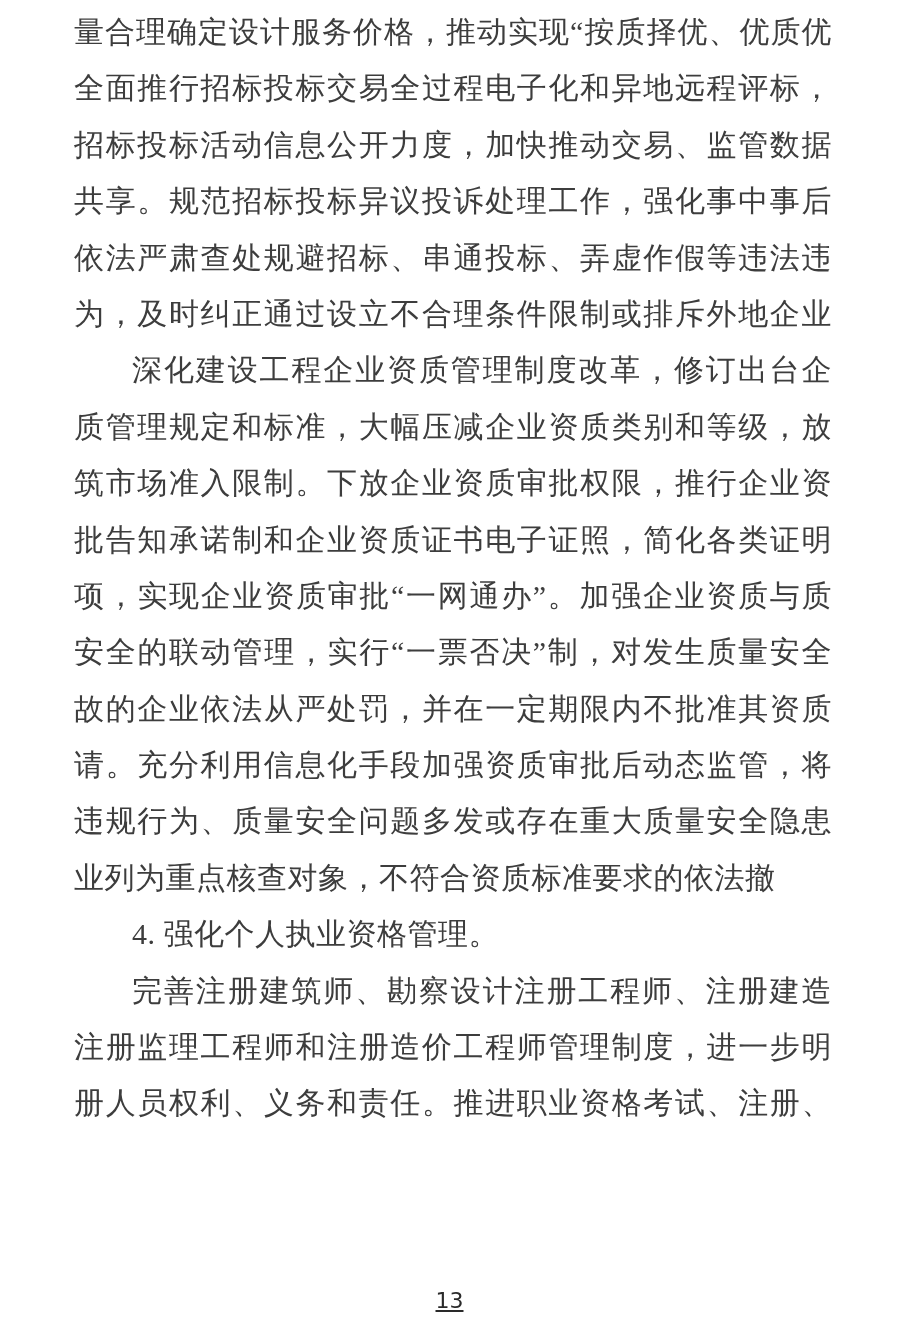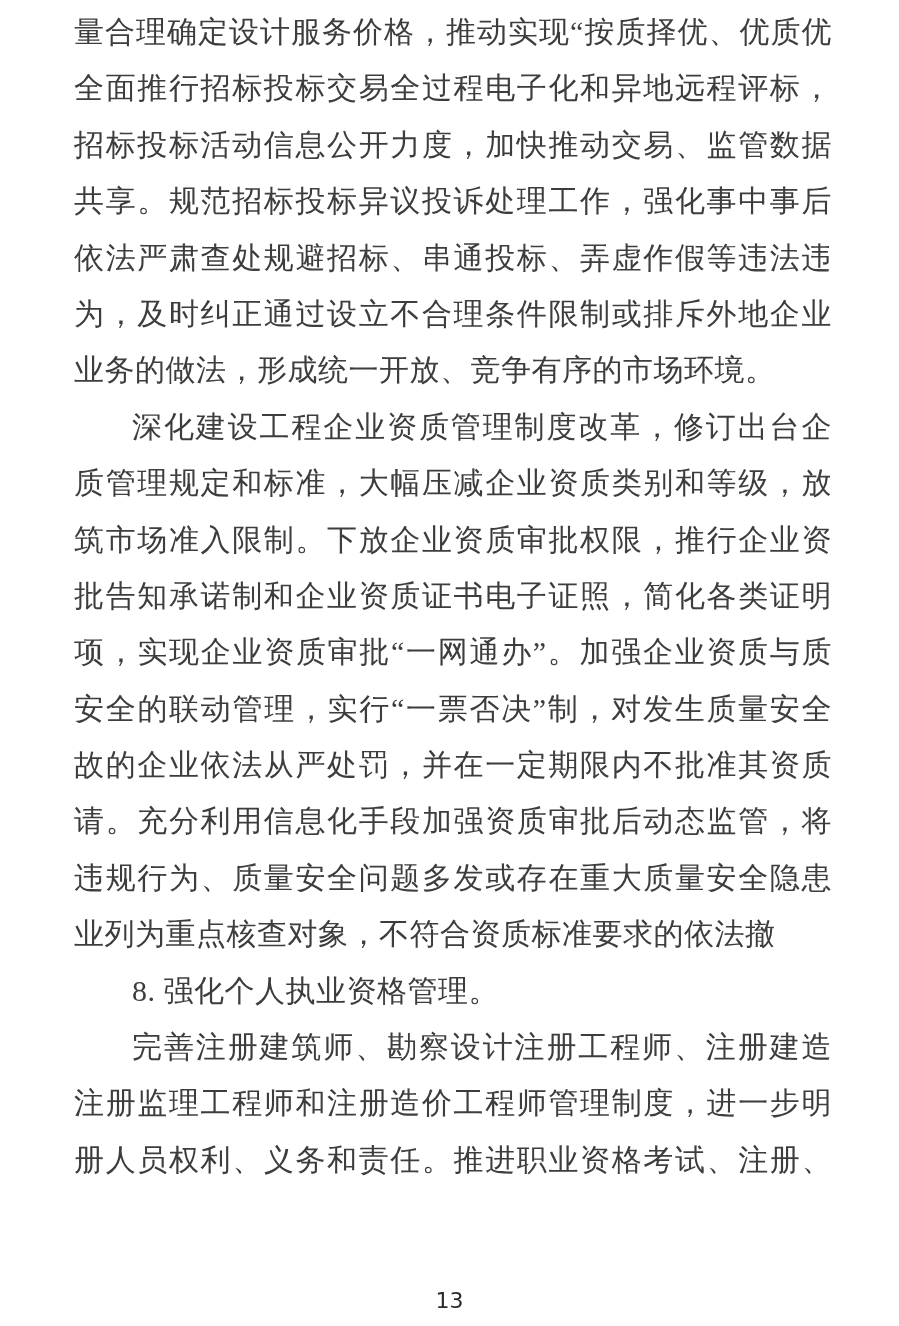--- a/index.html
+++ b/index.html
@@ -38,44 +38,44 @@
   }
   .page-number {
     position: absolute;
     left: 0;
     right: 0;
     top: 1288px;
     text-align: center;
     font-family: "DejaVu Sans", "Liberation Sans", sans-serif;
     font-size: 22px;
     color: #2a2a2a;
+    text-decoration: underline;
   }
 </style>
 </head>
 <body>
 
 <div class="page">
   <div class="text-block">
 
   <div class="line justify">量合理确定设计服务价格，推动实现“按质择优、优质优价”。</div>
       <div class="line justify">全面推行招标投标交易全过程电子化和异地远程评标，加大</div>
       <div class="line justify">招标投标活动信息公开力度，加快推动交易、监管数据互联</div>
       <div class="line justify">共享。规范招标投标异议投诉处理工作，强化事中事后监管，</div>
       <div class="line justify">依法严肃查处规避招标、串通投标、弄虚作假等违法违规行</div>
       <div class="line justify">为，及时纠正通过设立不合理条件限制或排斥外地企业承揽</div>
-      <div class="line">业务的做法，形成统一开放、竞争有序的市场环境。</div>
       <div class="line justify indent">深化建设工程企业资质管理制度改革，修订出台企业资</div>
       <div class="line justify">质管理规定和标准，大幅压减企业资质类别和等级，放宽建</div>
       <div class="line justify">筑市场准入限制。下放企业资质审批权限，推行企业资质审</div>
       <div class="line justify">批告知承诺制和企业资质证书电子证照，简化各类证明事</div>
       <div class="line justify">项，实现企业资质审批“一网通办”。加强企业资质与质量</div>
       <div class="line justify">安全的联动管理，实行“一票否决”制，对发生质量安全事</div>
       <div class="line justify">故的企业依法从严处罚，并在一定期限内不批准其资质申</div>
       <div class="line justify">请。充分利用信息化手段加强资质审批后动态监管，将违法</div>
       <div class="line justify">违规行为、质量安全问题多发或存在重大质量安全隐患的企</div>
       <div class="line">业列为重点核查对象，不符合资质标准要求的依法撤回。</div>
-      <div class="line indent">8. 强化个人执业资格管理。</div>
+      <div class="line indent">4. 强化个人执业资格管理。</div>
       <div class="line justify indent">完善注册建筑师、勘察设计注册工程师、注册建造师、</div>
       <div class="line justify">注册监理工程师和注册造价工程师管理制度，进一步明确注</div>
       <div class="line justify">册人员权利、义务和责任。推进职业资格考试、注册、执业、</div>
     </div>
   <div class="page-number">13</div>
 </div>
 
 </body></html>

